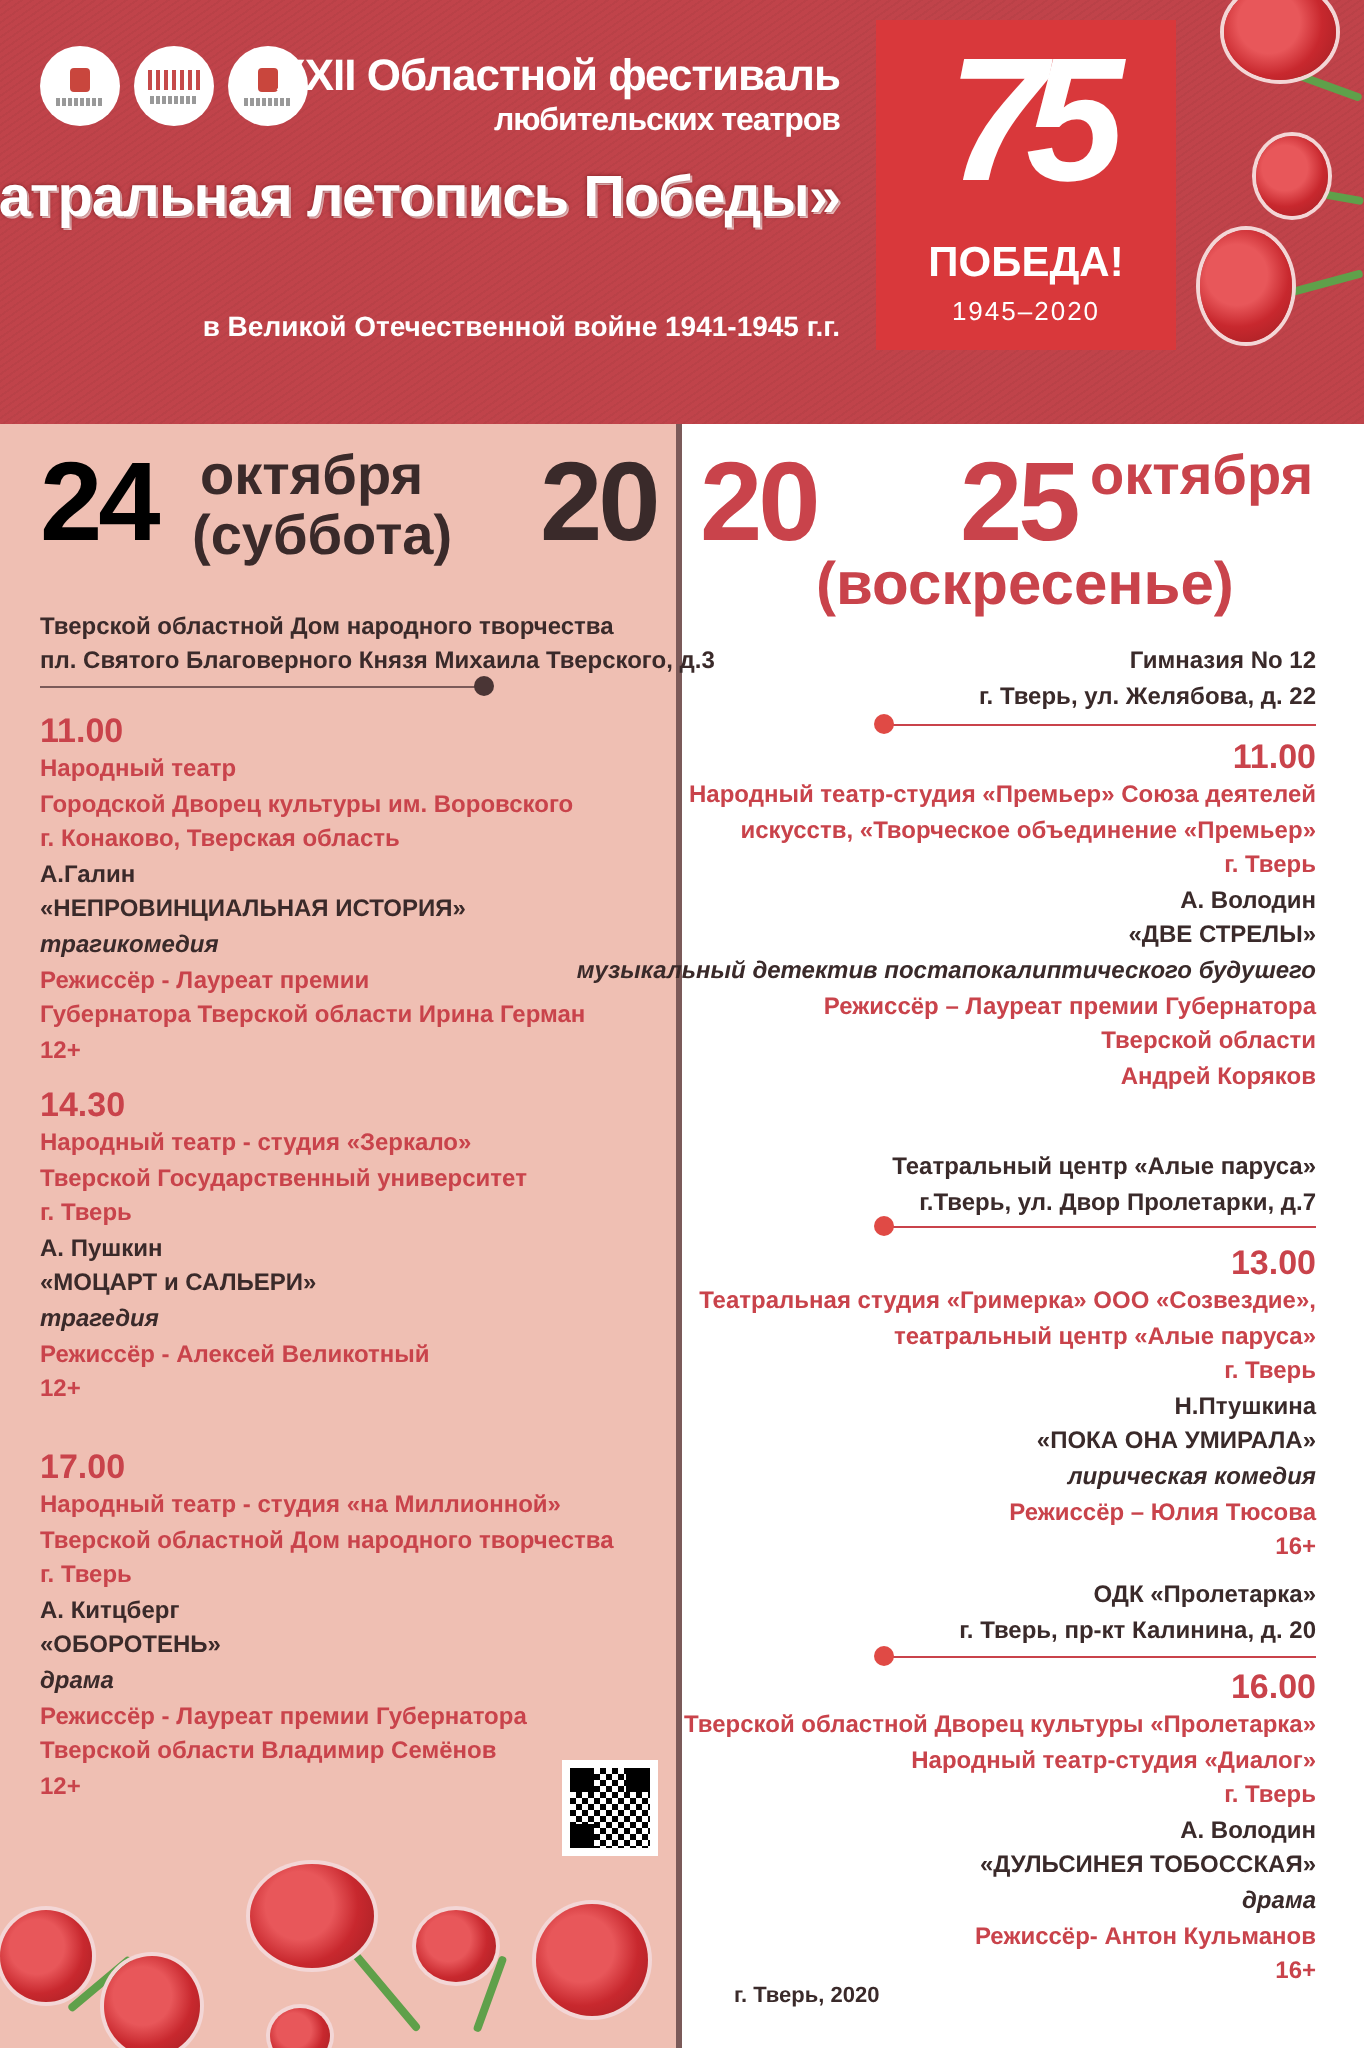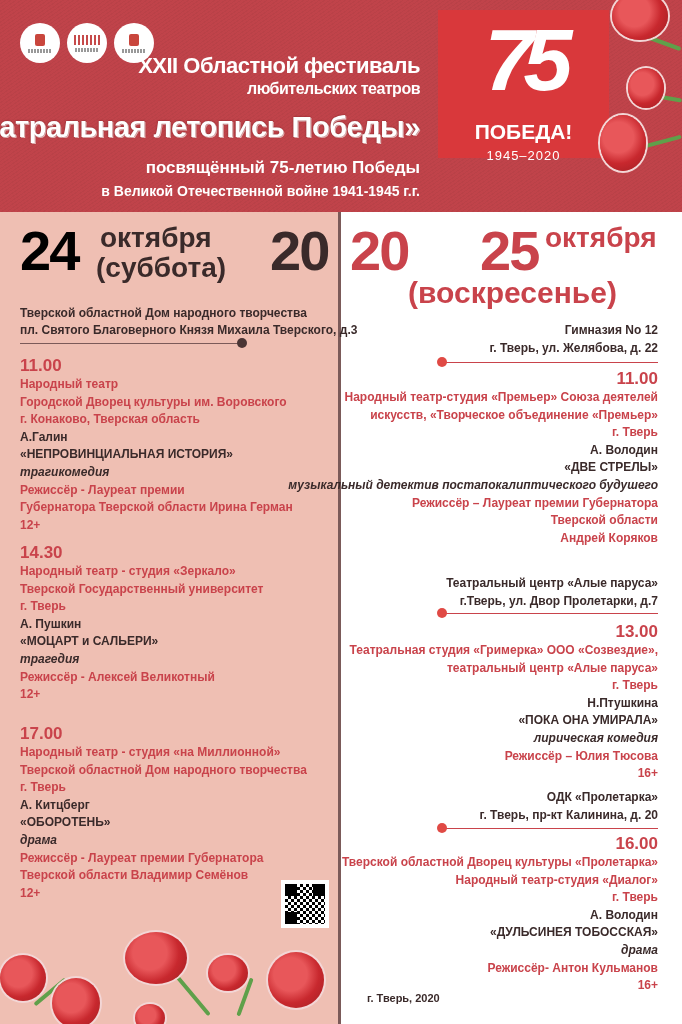--- a/index.html
+++ b/index.html
@@ -6,27 +6,27 @@
   body { width:682px; height:1024px; position:relative; overflow:hidden; background:#fff;
          font-family: "Liberation Sans", "DejaVu Sans", sans-serif; }
   .header { position:absolute; left:0; top:0; width:682px; height:212px; background:#c0434a;
             background-image: repeating-linear-gradient(-35deg, rgba(0,0,0,0.035) 0 1px, transparent 1px 3px); }
   .logos { position:absolute; left:20px; top:23px; display:flex; gap:7px; }
   .logo { width:40px; height:40px; border-radius:50%; background:#fff; display:flex; align-items:center; justify-content:center; flex-direction:column; }
   .logo .crest { width:10px; height:12px; background:#c9463d; border-radius:2px; }
   .logo .orn { width:26px; height:10px; background:
       repeating-linear-gradient(90deg, #c64a4a 0 2px, transparent 2px 4px); }
   .logo .tiny { width:24px; height:4px; margin-top:3px; background:repeating-linear-gradient(90deg,#999 0 2px, transparent 2px 3px); }
-  .h-text { position:absolute; right:262px; text-align:right; color:#fff; font-weight:bold; font-stretch:condensed; white-space:nowrap;margin-top:28px; }
+  .h-text { position:absolute; right:262px; text-align:right; color:#fff; font-weight:bold; font-stretch:condensed; white-space:nowrap; }
   .h1 { top:25px; font-size:22px; letter-spacing:-0.5px; }
   .h2 { top:52px; font-size:16px; letter-spacing:-0.5px; }
   .h3 { top:83px; font-size:29px; letter-spacing:-0.5px; text-shadow: 0 0 2px #7a1e22, 1px 1px 0 #f5d0d0; }
   .h4 { top:130px; font-size:17px; }
   .h5 { top:155px; font-size:14px; }
-  .badge75 { position:absolute; left:438px; top:10px; width:150px; height:148px; background:#d9383b;padding-left:21px; }
+  .badge75 { position:absolute; left:438px; top:10px; width:150px; height:165px; background:#d9383b; }
   .num75 { position:absolute; left:0; right:0; top:6px; text-align:center; color:#fff; font-size:88px; font-weight:bold; font-style:italic; letter-spacing:-10px; line-height:1; }
   .pobeda { position:absolute; left:0; right:0; top:110px; text-align:center; color:#fff; font-size:21px; font-weight:bold; }
   .years { position:absolute; left:0; right:0; top:138px; text-align:center; color:#fff; font-size:13px; letter-spacing:1px; }
   .carnation { position:absolute; border-radius:50%; background: radial-gradient(circle at 40% 40%, #e8575a 0 35%, #c8282e 60%, #9e1e22 100%); box-shadow:0 0 0 2px #f3d6d6; }
   .stem { position:absolute; height:4px; background:#5fa04a; border-radius:2px; }
 
   .left { position:absolute; left:0; top:212px; width:338px; height:812px; background:#efbfb3; }
   .vline { position:absolute; left:338px; top:212px; width:3px; height:812px; background:#7b5a59; }
   .right { position:absolute; left:341px; top:212px; width:341px; height:812px; background:#fff; }
   .dark { color:#3a2a2a; }
@@ -71,21 +71,20 @@
         <div class="tiny"></div>
       </div>
     <div class="logo">
         <div class="crest"></div>
         <div class="tiny"></div>
       </div>
   </div>
   <div class="h-text h1">XXII Областной фестиваль</div>
   <div class="h-text h2">любительских театров</div>
   <div class="h-text h3">«Театральная летопись Победы»</div>
-  <div class="h-text h4">посвящённый 75-летию Победы</div>
   <div class="h-text h5">в Великой Отечественной войне 1941-1945 г.г.</div>
 
   <div class="badge75">
     <div class="num75">75</div>
     <div class="pobeda">ПОБЕДА!</div>
     <div class="years">1945–2020</div>
   </div>
 
   <div class="stem" style="left:640px;top:40px;width:42px;transform:rotate(20deg);"></div>
   <div class="carnation" style="left:612px;top:-8px;width:56px;height:48px;"></div>

